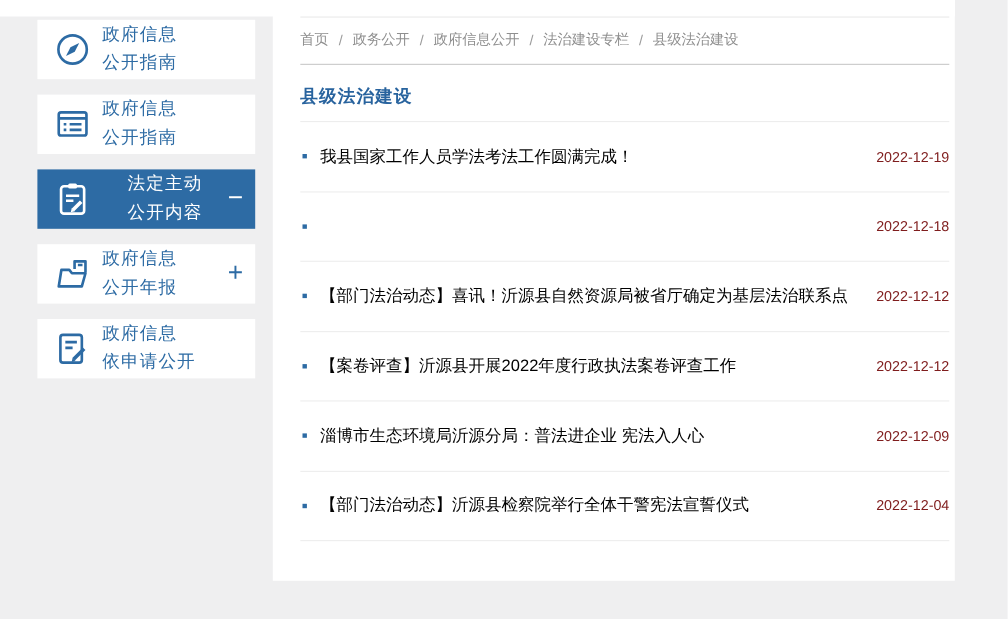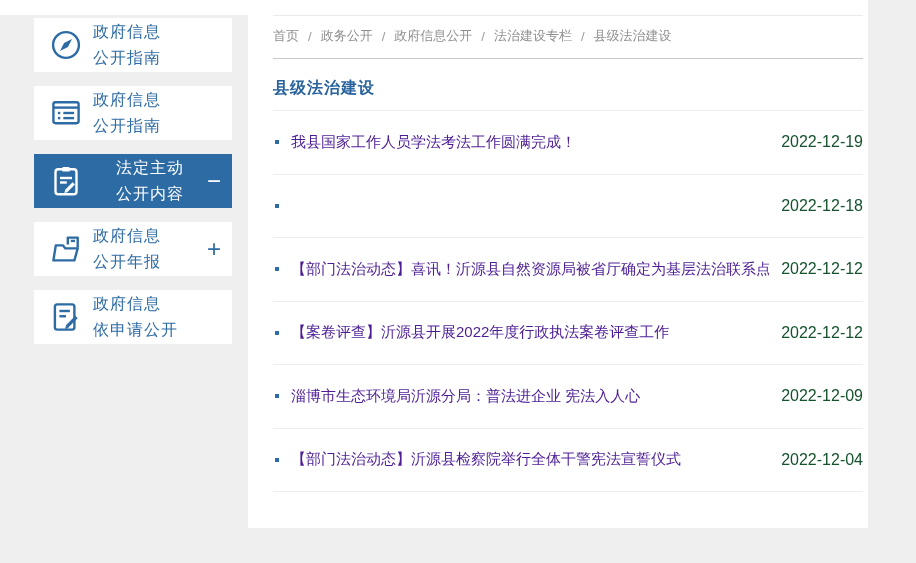--- a/index.html
+++ b/index.html
@@ -55,22 +55,22 @@
   .page-title { margin-top:19px; font-size:16px; font-weight:bold; color:#28639e; letter-spacing:1px; }
   .title-divider { border-bottom:1px solid #ededed; margin-top:11px; }
 
   .news-row {
     height:63.5px;
     display:flex; align-items:center;
     border-bottom:1px solid #ededed;
     cursor:pointer;
   }
   .bullet { width:4px; height:4px; background:#2d6ba4; margin:0 12px 0 2px; flex:none; }
-  .news-title { font-size:15px; color:#4c1d95; white-space:nowrap; overflow:hidden; }
-  .news-date { margin-left:auto; font-size:16px; color:#14532d; flex:none; padding-left:12px;text-align:right; }
+  .news-title { font-size:15px; color:#000000; white-space:nowrap; overflow:hidden; }
+  .news-date { margin-left:auto; font-size:13px; color:#7f1d1d; flex:none; padding-left:12px;text-align:right; }
 </style>
 </head>
 <body>
 
 <div class="top-strip"></div>
 
 <nav class="sidebar">
 
   <div class="sidebar-item">
     <span class="icon-box">

